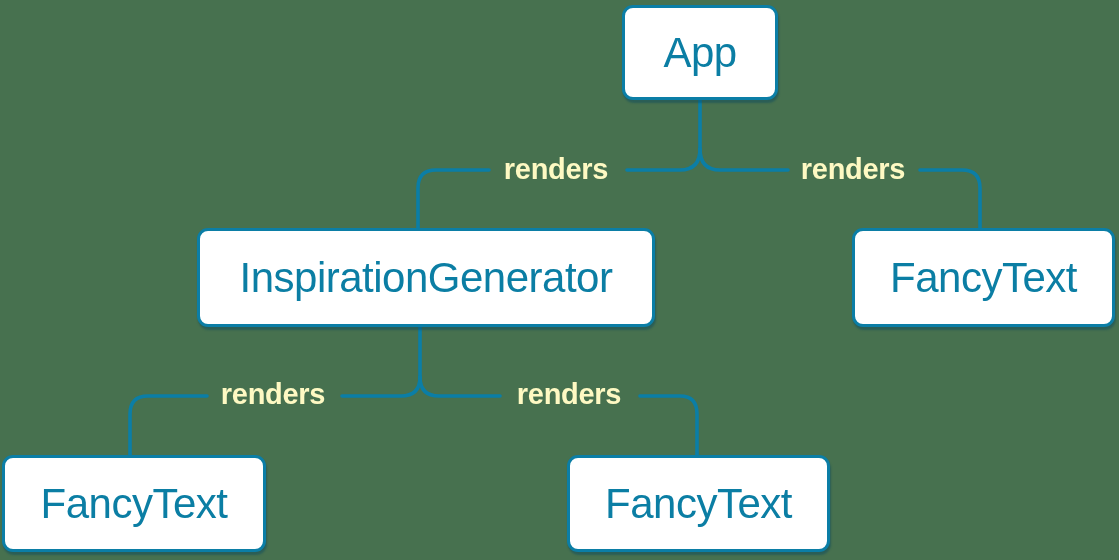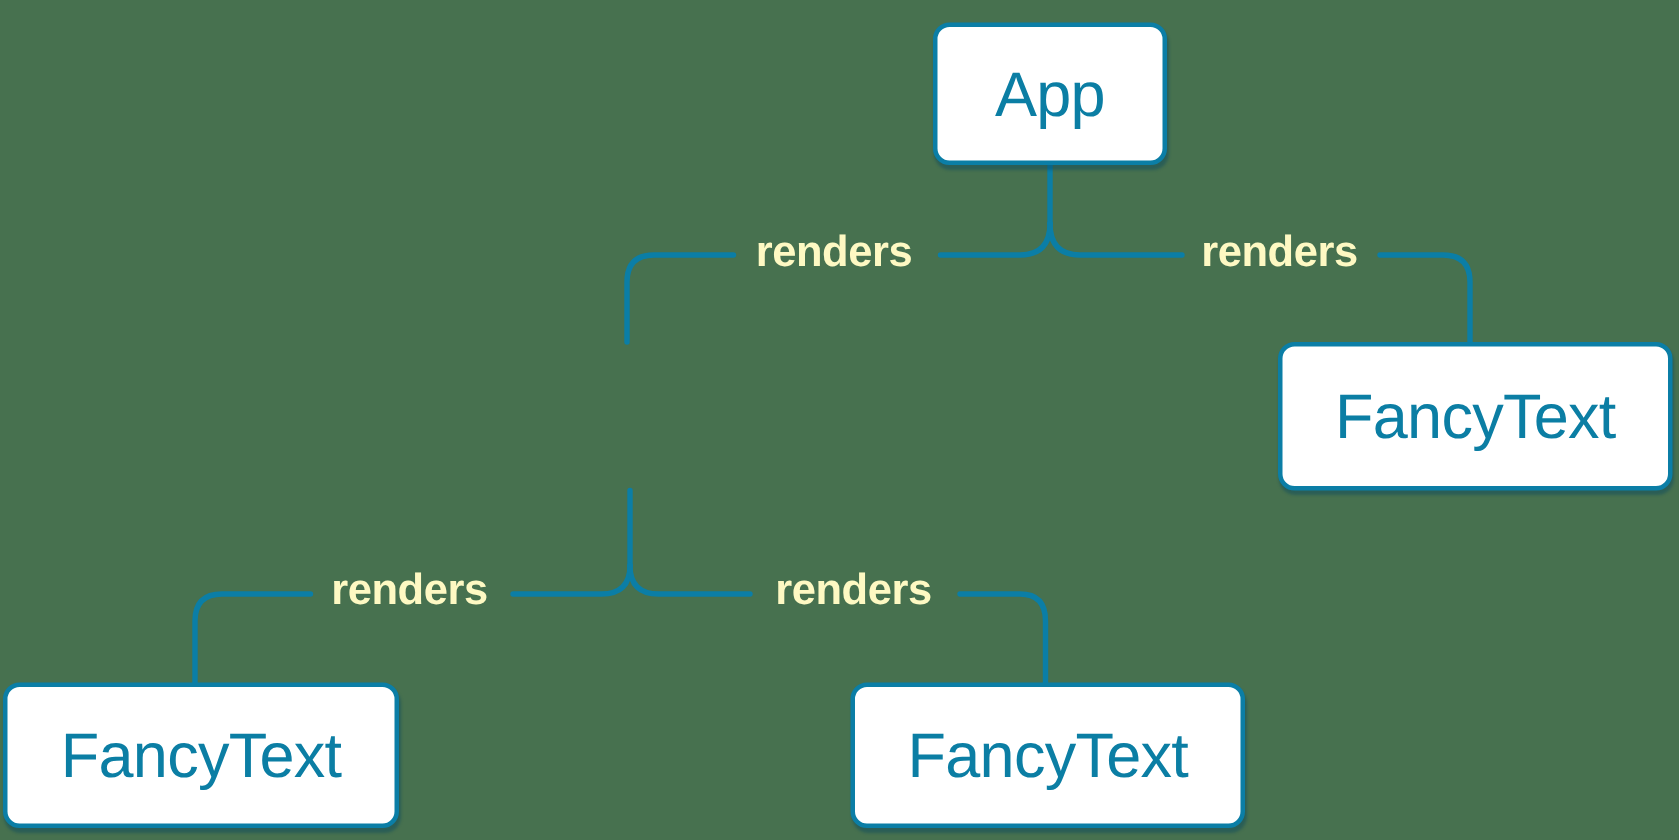--- a/index.html
+++ b/index.html
@@ -36,21 +36,21 @@
     border-radius: 11px;
     display: flex;
     align-items: center;
     justify-content: center;
     color: #0b7ea4;
     font-size: 42px;
     letter-spacing: -0.5px;
     box-shadow: 1px 3px 2px rgba(8, 70, 95, 0.45);
     white-space: nowrap;
   }
-  .node-app                  { left: 622px;  top: 15px;   width: 156px; height: 95px; }
+  .node-app                  { left: 622px;  top: 5px;   width: 156px; height: 95px; }
   .node-inspiration          { left: 197px;  top: 228px; width: 458px; height: 99px; }
   .node-fancytext-right      { left: 852px;  top: 228px; width: 263px; height: 99px; }
   .node-fancytext-left       { left: 2px;    top: 455px; width: 264px; height: 97px; }
   .node-copyright            { left: 567px;  top: 455px; width: 263px; height: 97px; }
   .edge-label {
     position: absolute;
     transform: translate(-50%, -50%);
     color: #fef9c3;
     font-size: 29px;
     font-weight: 600;
@@ -87,20 +87,23 @@
 
     <path d="M420 377 Q420 396 439 396 H500"></path>
 
     <path d="M640 396 H680 Q697 396 697 414 V455"></path>
   </svg>
 
   <div class="node node-app">
     <span>App</span>
   </div>
 
+  <div class="node node-inspiration">
+    <span>InspirationGenerator</span>
+  </div>
 
   <div class="node node-fancytext-right">
     <span>FancyText</span>
   </div>
 
   <div class="node node-fancytext-left">
     <span>FancyText</span>
   </div>
 
   <div class="node node-copyright">

